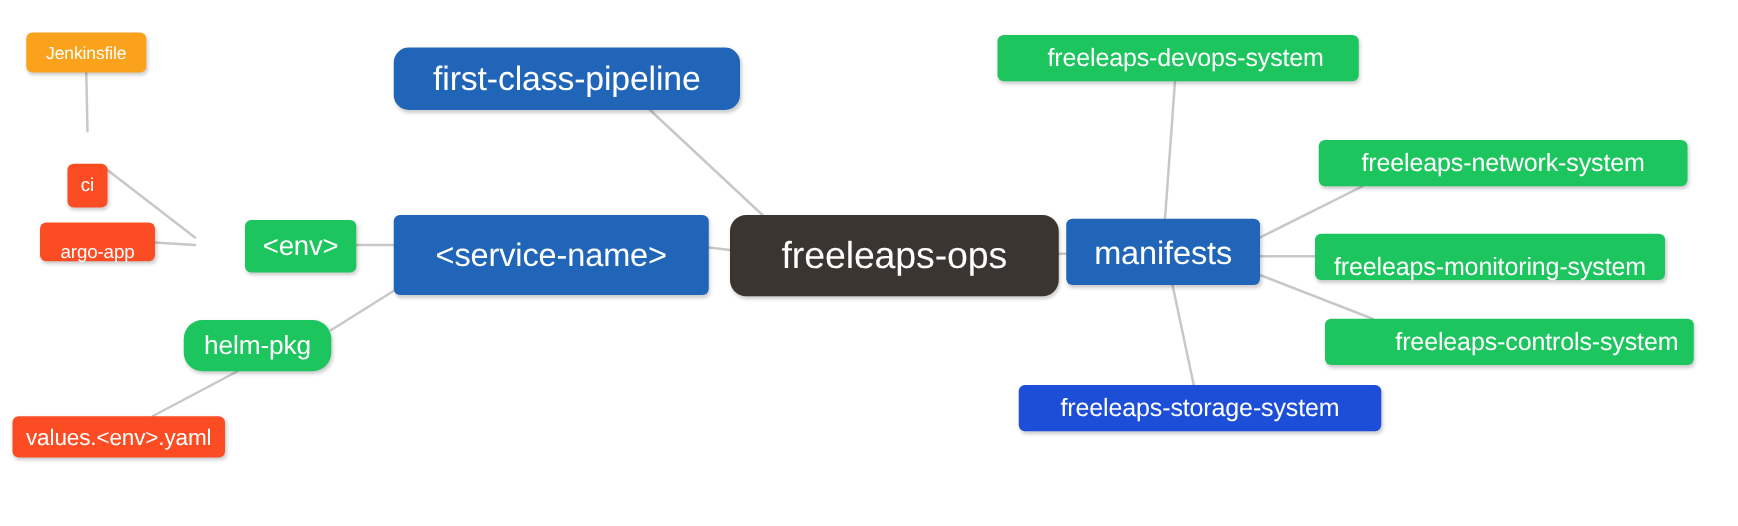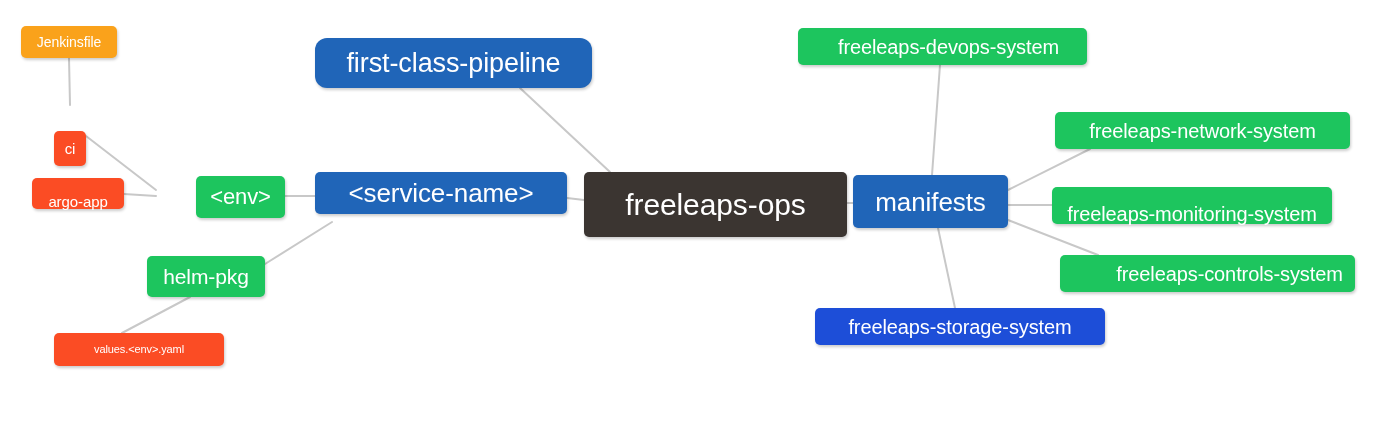--- a/index.html
+++ b/index.html
@@ -76,33 +76,33 @@
       </div>
       <div class="node" style="left: 54px; top: 105px; width: 32px; height: 35px; background: rgb(251, 76, 36); font-size: 15px; color: rgb(255, 255, 255); margin-top: 26px;">
         <span class="node-label">ci</span>
       </div>
       <div class="node" style="left: 32px; top: 178px; width: 92px; height: 31px; background: rgb(251, 76, 36); font-size: 15px; color: rgb(255, 255, 255); align-items: flex-end;">
         <span class="node-label">argo-app</span>
       </div>
       <div class="node" style="left: 156px; top: 176px; width: 89px; height: 42px; background: rgb(29, 197, 94); font-size: 22px; color: rgb(255, 255, 255); margin-left: 40px;">
         <span class="node-label">&lt;env&gt;</span>
       </div>
-      <div class="node" style="left: 147px; top: 256px; width: 118px; height: 41px; background: rgb(29, 197, 94); font-size: 21px; color: rgb(255, 255, 255);">
+      <div class="node" style="left: 147px; top: 256px; width: 118px; height: 41px; background: rgb(29, 197, 94); font-size: 21px; color: rgb(255, 255, 255); border-radius: 15px;">
         <span class="node-label">helm-pkg</span>
       </div>
-      <div class="node" style="left: 10px; top: 333px; width: 170px; height: 33px; background: rgb(251, 76, 36); font-size: 11px; color: rgb(255, 255, 255); margin-left: 44px;">
+      <div class="node" style="left: 10px; top: 333px; width: 170px; height: 33px; background: rgb(251, 76, 36); font-size: 18px; color: rgb(255, 255, 255);">
         <span class="node-label">values.&lt;env&gt;.yaml</span>
       </div>
       <div class="node" style="left: 315px; top: 38px; width: 277px; height: 50px; background: rgb(32, 101, 184); font-size: 27px; color: rgb(255, 255, 255); border-radius: 12px;">
         <span class="node-label">first-class-pipeline</span>
       </div>
-      <div class="node" style="left: 315px; top: 172px; width: 252px; height: 42px; background: rgb(32, 101, 184); font-size: 26px; color: rgb(255, 255, 255);">
+      <div class="node" style="left: 315px; top: 172px; width: 252px; height: 64px; background: rgb(32, 101, 184); font-size: 26px; color: rgb(255, 255, 255);">
         <span class="node-label">&lt;service-name&gt;</span>
       </div>
-      <div class="node" style="left: 584px; top: 172px; width: 263px; height: 65px; background: rgb(59, 53, 49); font-size: 30px; color: rgb(255, 255, 255);">
+      <div class="node" style="left: 584px; top: 172px; width: 263px; height: 65px; background: rgb(59, 53, 49); font-size: 30px; color: rgb(255, 255, 255); border-radius: 13px;">
         <span class="node-label">freeleaps-ops</span>
       </div>
       <div class="node" style="left: 853px; top: 175px; width: 155px; height: 53px; background: rgb(32, 101, 184); font-size: 26px; color: rgb(255, 255, 255);">
         <span class="node-label">manifests</span>
       </div>
       <div class="node" style="left: 798px; top: 28px; width: 289px; height: 37px; background: rgb(29, 197, 94); font-size: 20px; color: rgb(255, 255, 255); padding-left: 12px;">
         <span class="node-label">freeleaps-devops-system</span>
       </div>
       <div class="node" style="left: 1055px; top: 112px; width: 295px; height: 37px; background: rgb(29, 197, 94); font-size: 20px; color: rgb(255, 255, 255);">
         <span class="node-label">freeleaps-network-system</span>

